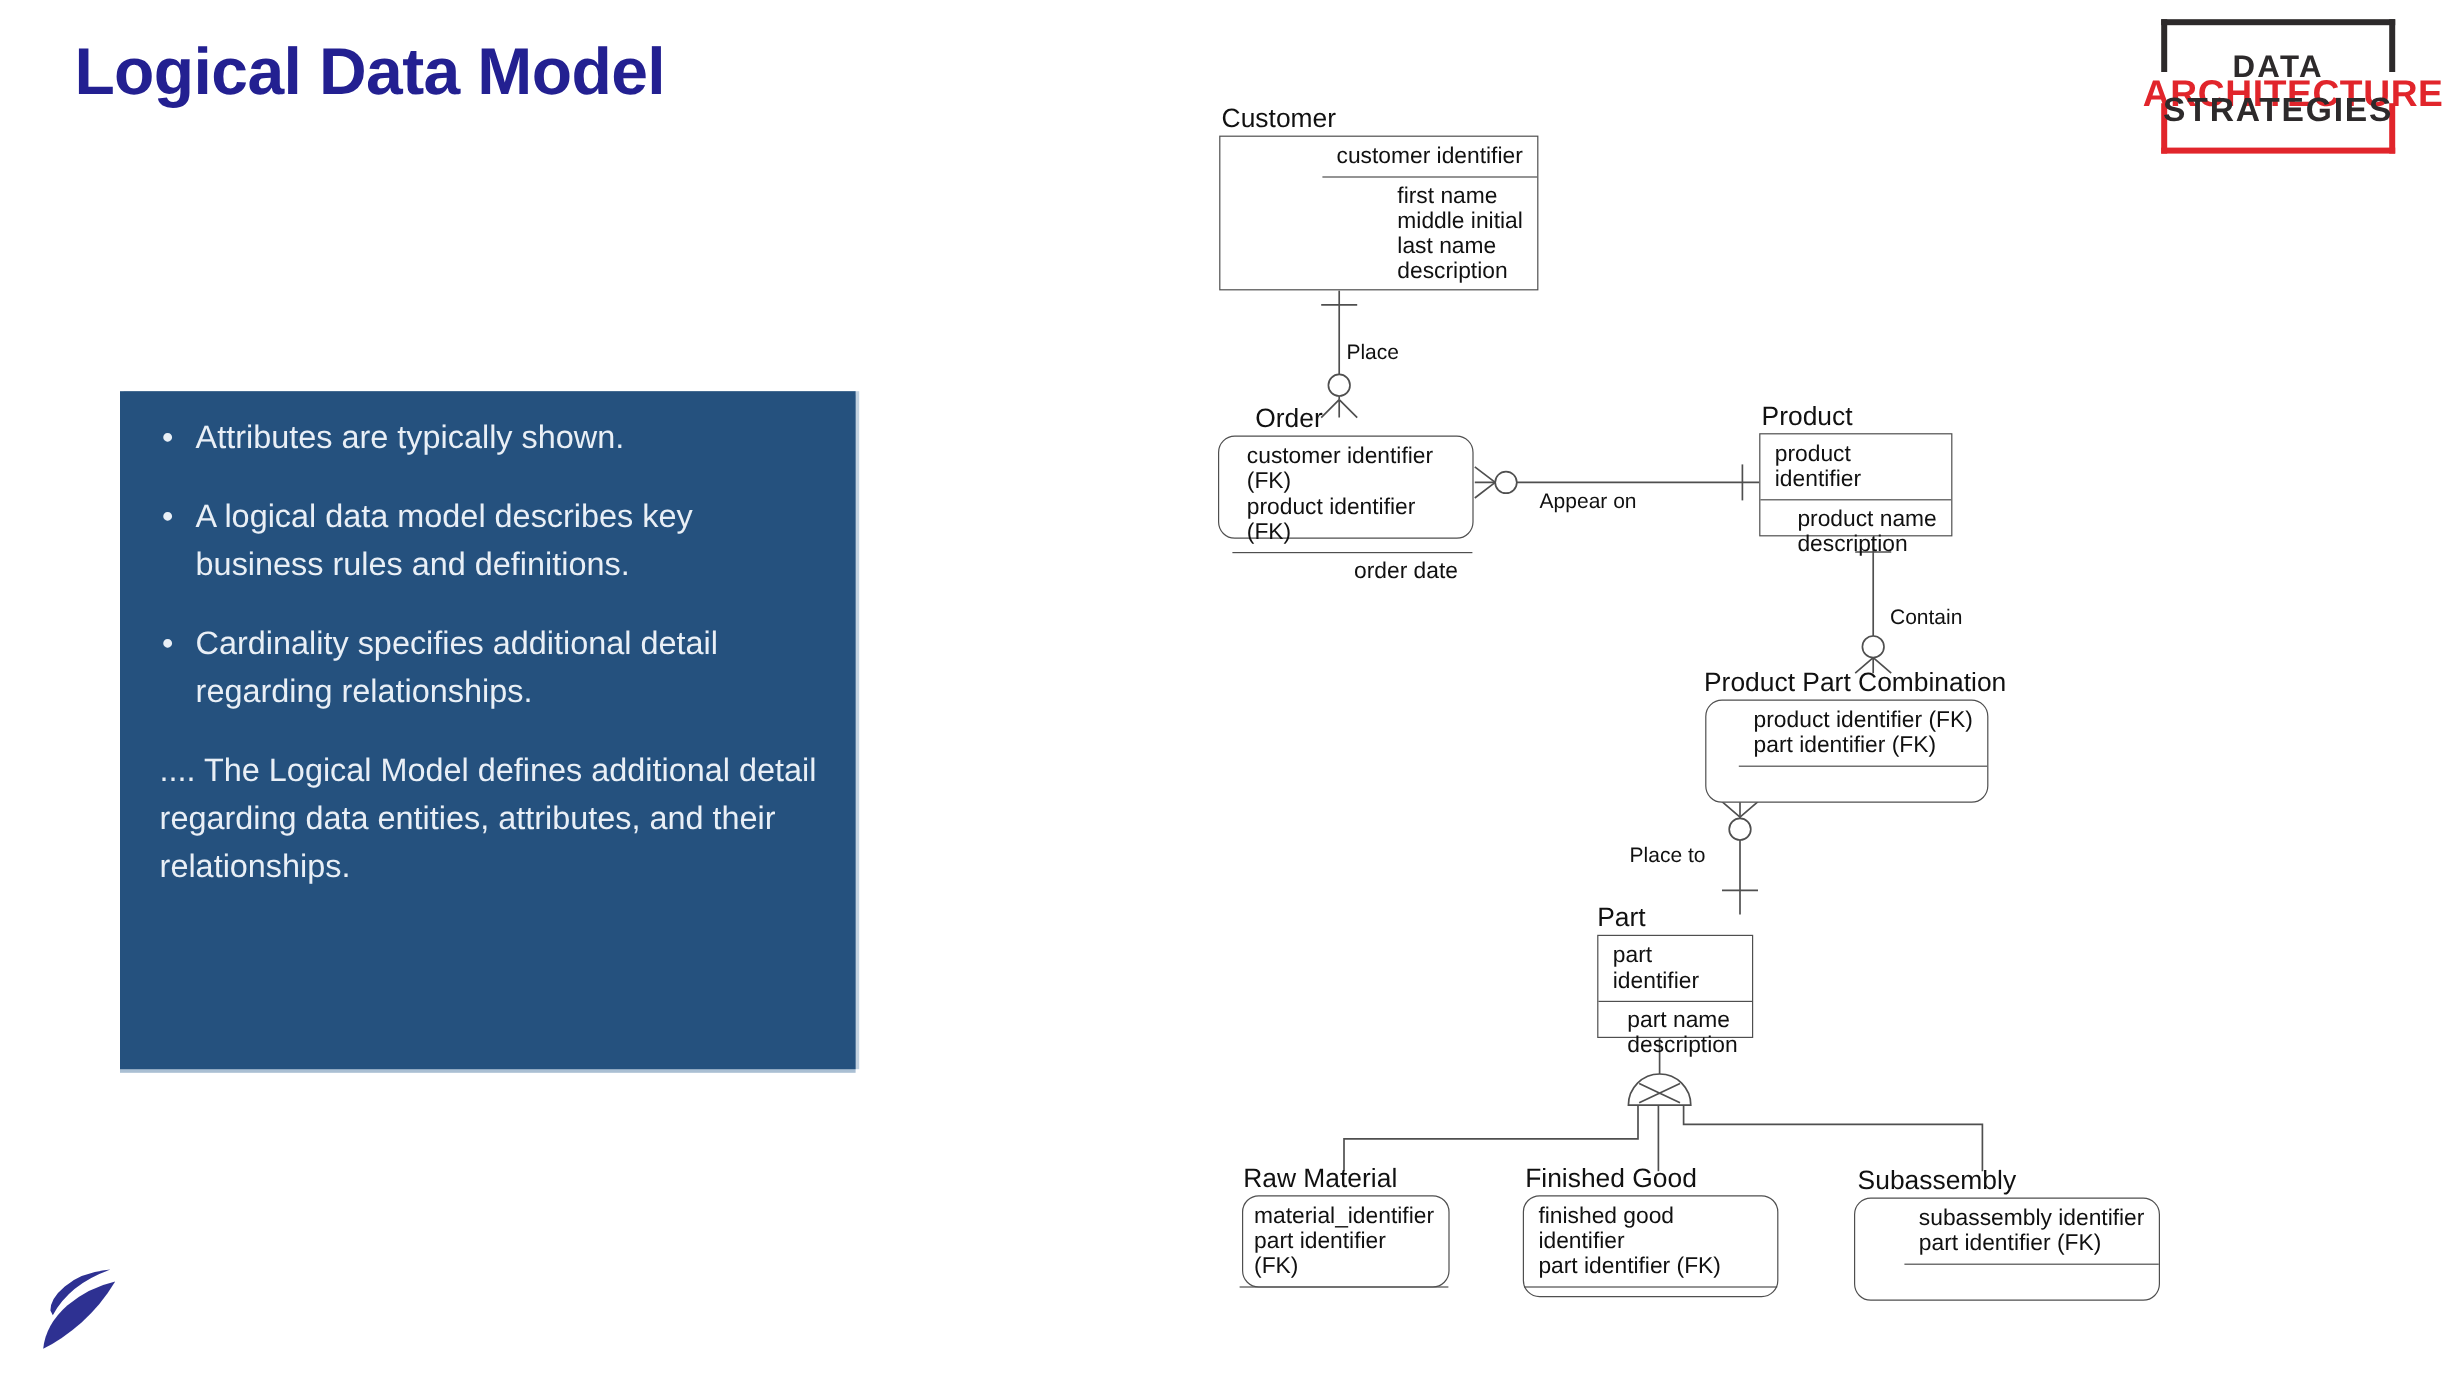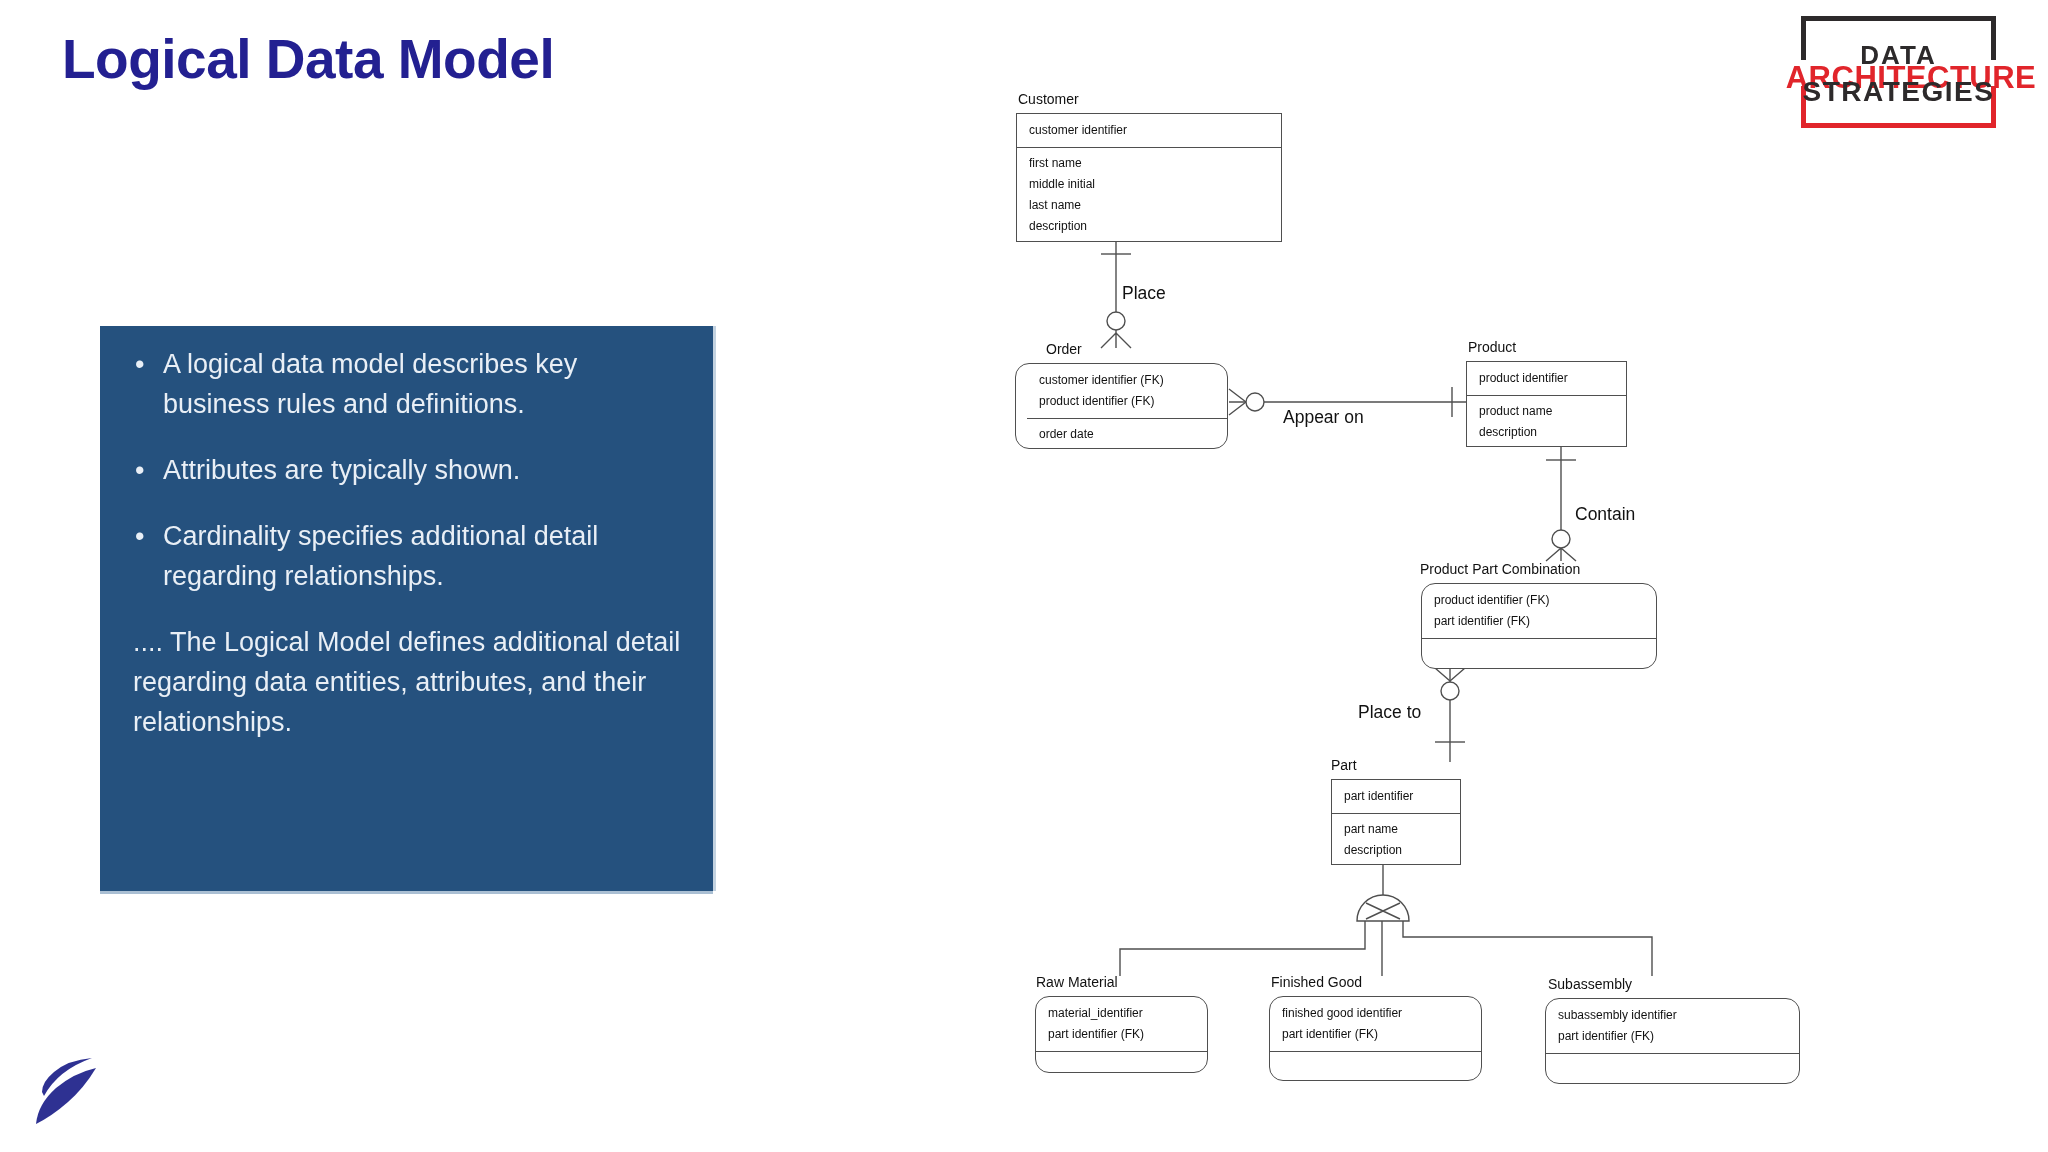--- a/index.html
+++ b/index.html
@@ -45,30 +45,30 @@
   .footer-text{
     position:absolute;left:107px;top:1078px;
     font-size:28px;color:var(--footer-gray,#595959);letter-spacing:0.2px;
   }
   .footer-logo{position:absolute;left:30px;top:1052px;}
   
   .erd-svg{position:absolute;left:0;top:0;pointer-events:none;}
   .cline{stroke:var(--line-gray,#4f4f4f);stroke-width:1.4;fill:none;}
   .cdot{stroke:var(--line-gray,#4f4f4f);stroke-width:1.4;fill:#ffffff;}
   .entity-label{
-    position:absolute;font-size:14px;line-height:22px;color:#111;white-space:nowrap;
+    position:absolute;font-size:22px;line-height:22px;color:#111;white-space:nowrap;
   }
   .rel-label{
     position:absolute;font-size:17.5px;line-height:20px;color:#111;white-space:nowrap;
   }
   .entity-box{
     position:absolute;box-sizing:border-box;background:#fff;
     border:1.5px solid var(--line-gray,#4f4f4f);
     display:flex;flex-direction:column;
-    font-size:12px;line-height:21px;color:#111;
+    font-size:19px;line-height:21px;color:#111;align-items:flex-end;
   }
   .entity-box.rounded{border-radius:14px;}
   .entity-keys{
     flex:0 0 auto;padding:6px 12px;white-space:pre-line;
     border-bottom:1.5px solid var(--line-gray,#4f4f4f);
   }
   .entity-attrs{flex:1 1 auto;padding:5px 12px;white-space:pre-line;}
 </style>
 </head>
 <body>
@@ -84,22 +84,22 @@
     <div class="seg red das-bottom"></div>
     <div class="seg red das-left-bottom"></div>
     <div class="seg red das-right-bottom"></div>
     <div class="das-word l1">DATA</div>
     <div class="das-word l2">ARCHITECTURE</div>
     <div class="das-word l3">STRATEGIES</div>
   </div>
 
   <div class="panel">
     <ul>
+      <li>Attributes are typically shown.</li>
       <li>A logical data model describes key business rules and definitions.</li>
-      <li>Attributes are typically shown.</li>
       <li>Cardinality specifies additional detail regarding relationships.</li>
     </ul>
     <p>.... The Logical Model defines additional detail regarding data entities, attributes, and their relationships.</p>
   </div>
 
   <svg class="erd-svg" width="2048" height="1152" viewBox="0 0 2048 1152">
 
     <path class="cline" d="M1116 242 V333"></path>
     <path class="cline" d="M1101 254 H1131"></path>
     <path class="cline" d="M1116 333 L1101 348 M1116 333 V348 M1116 333 L1131 348"></path>

